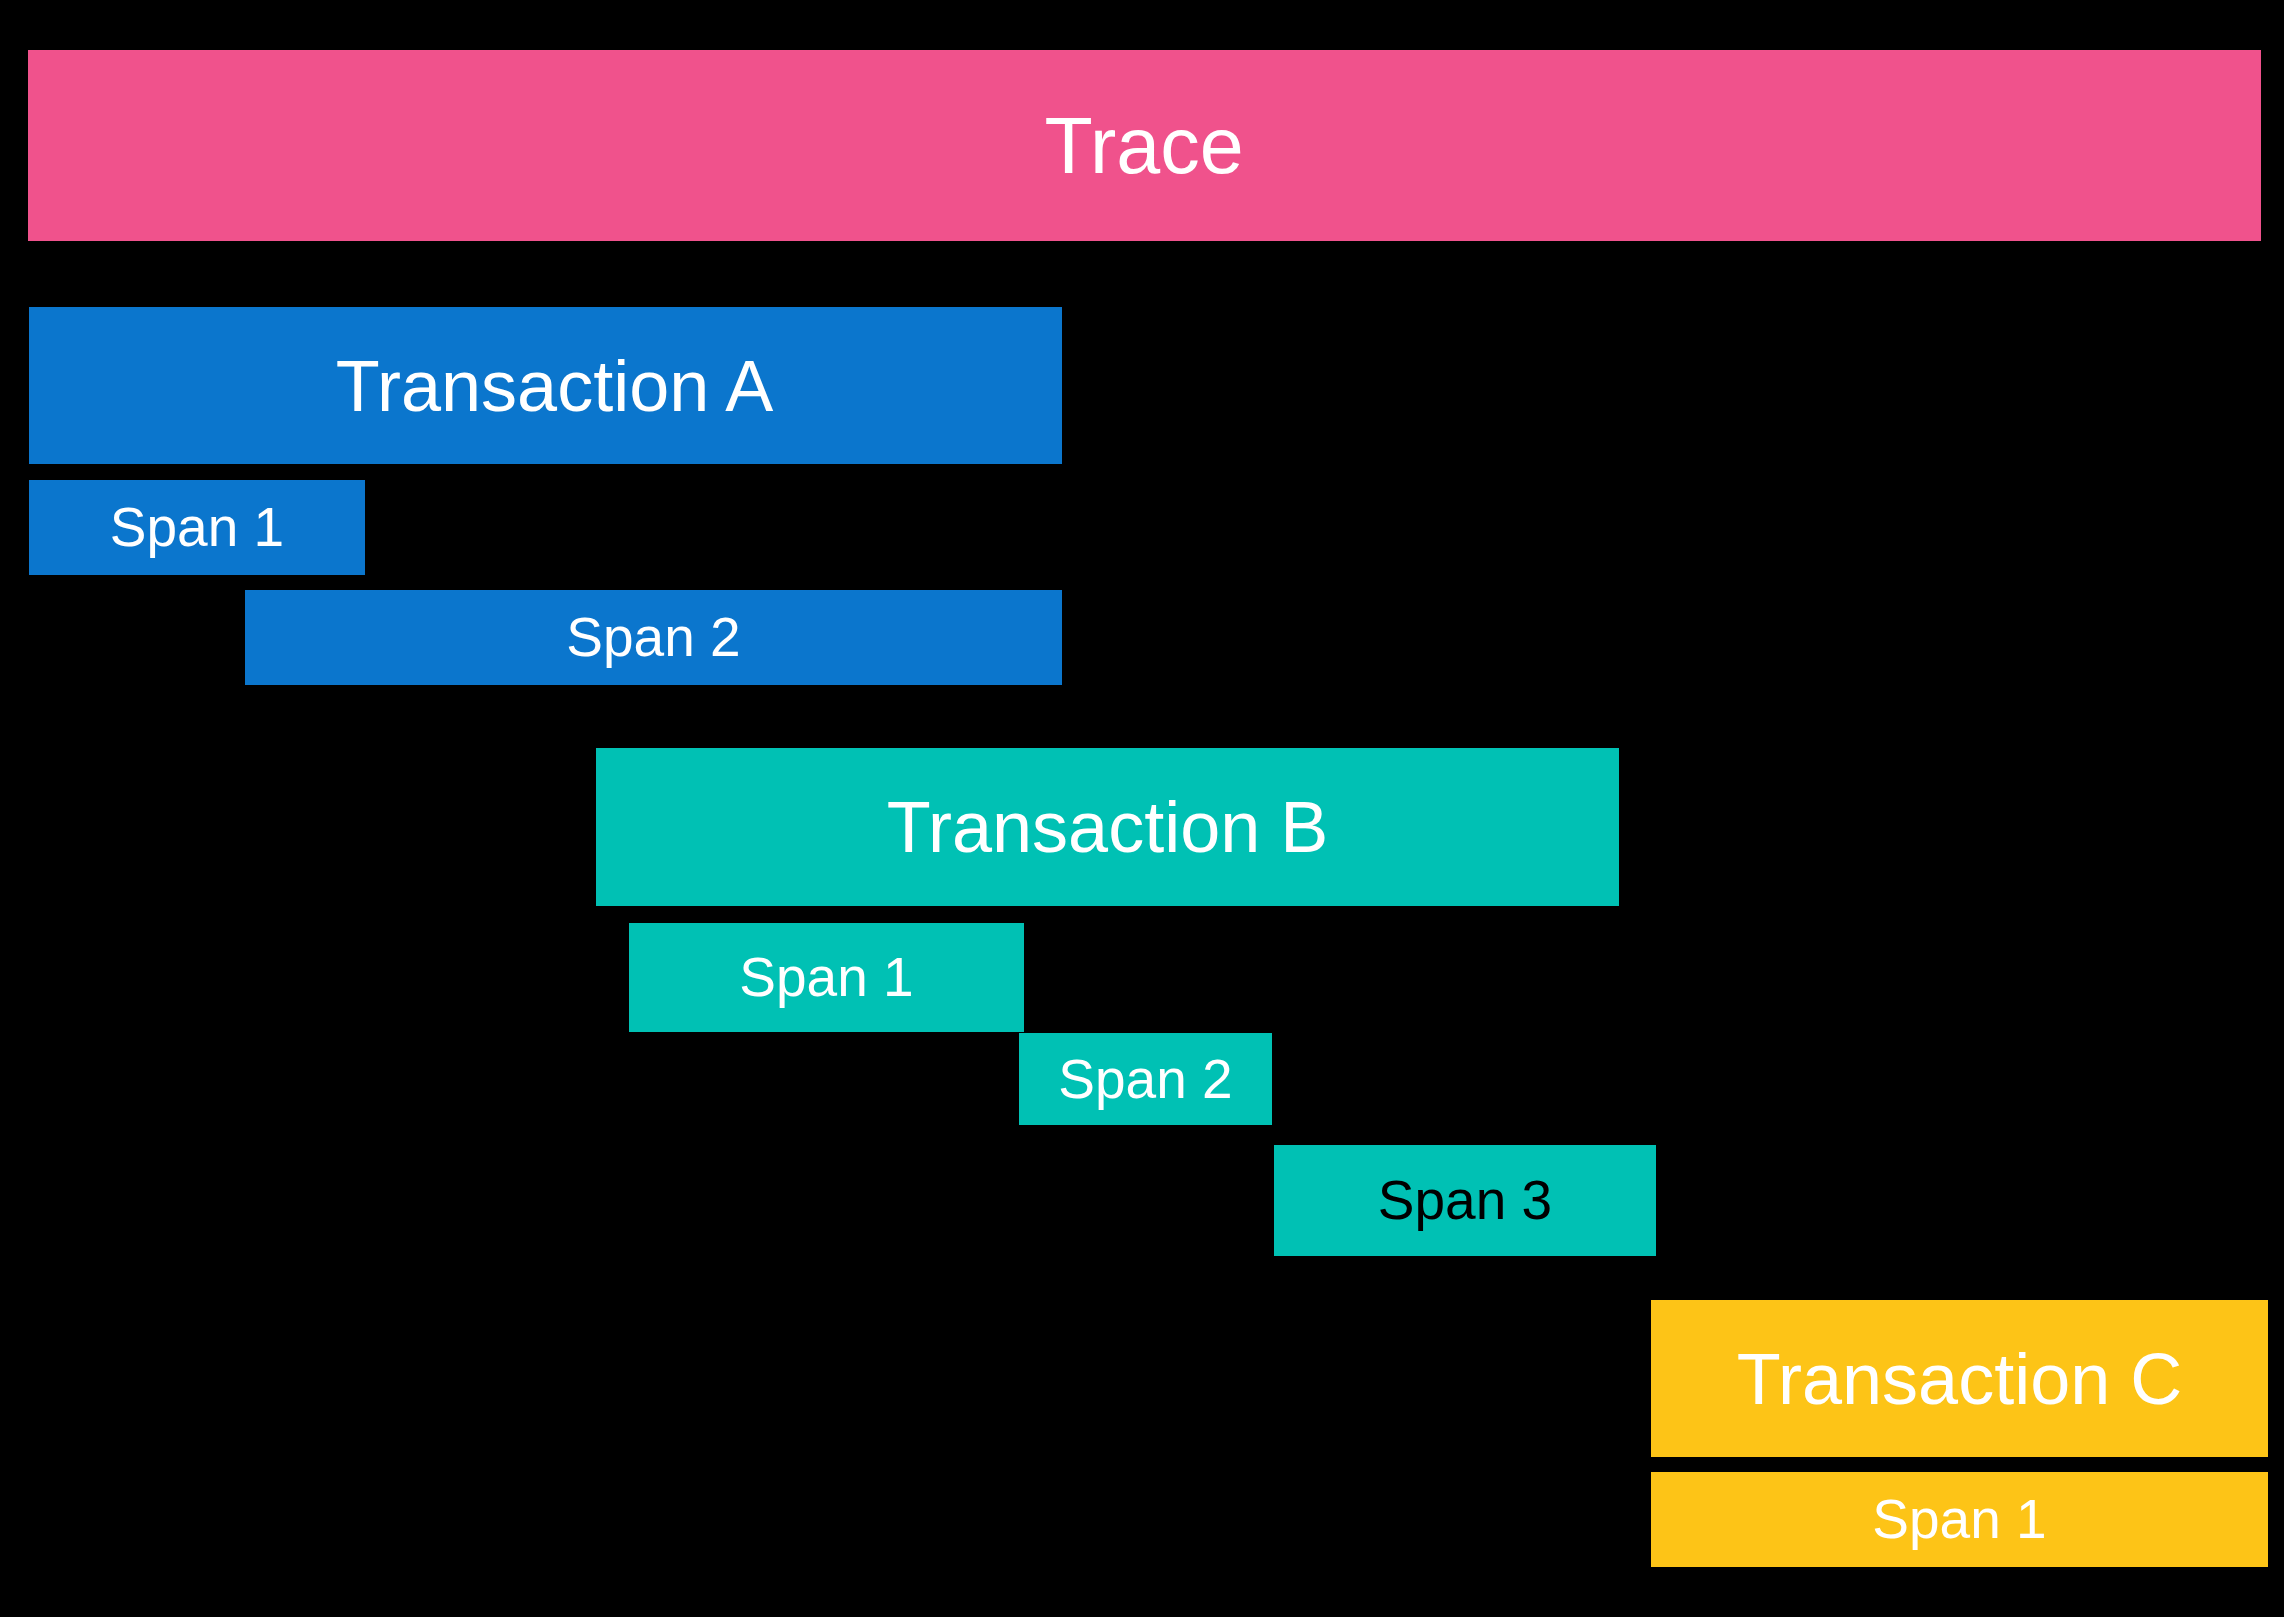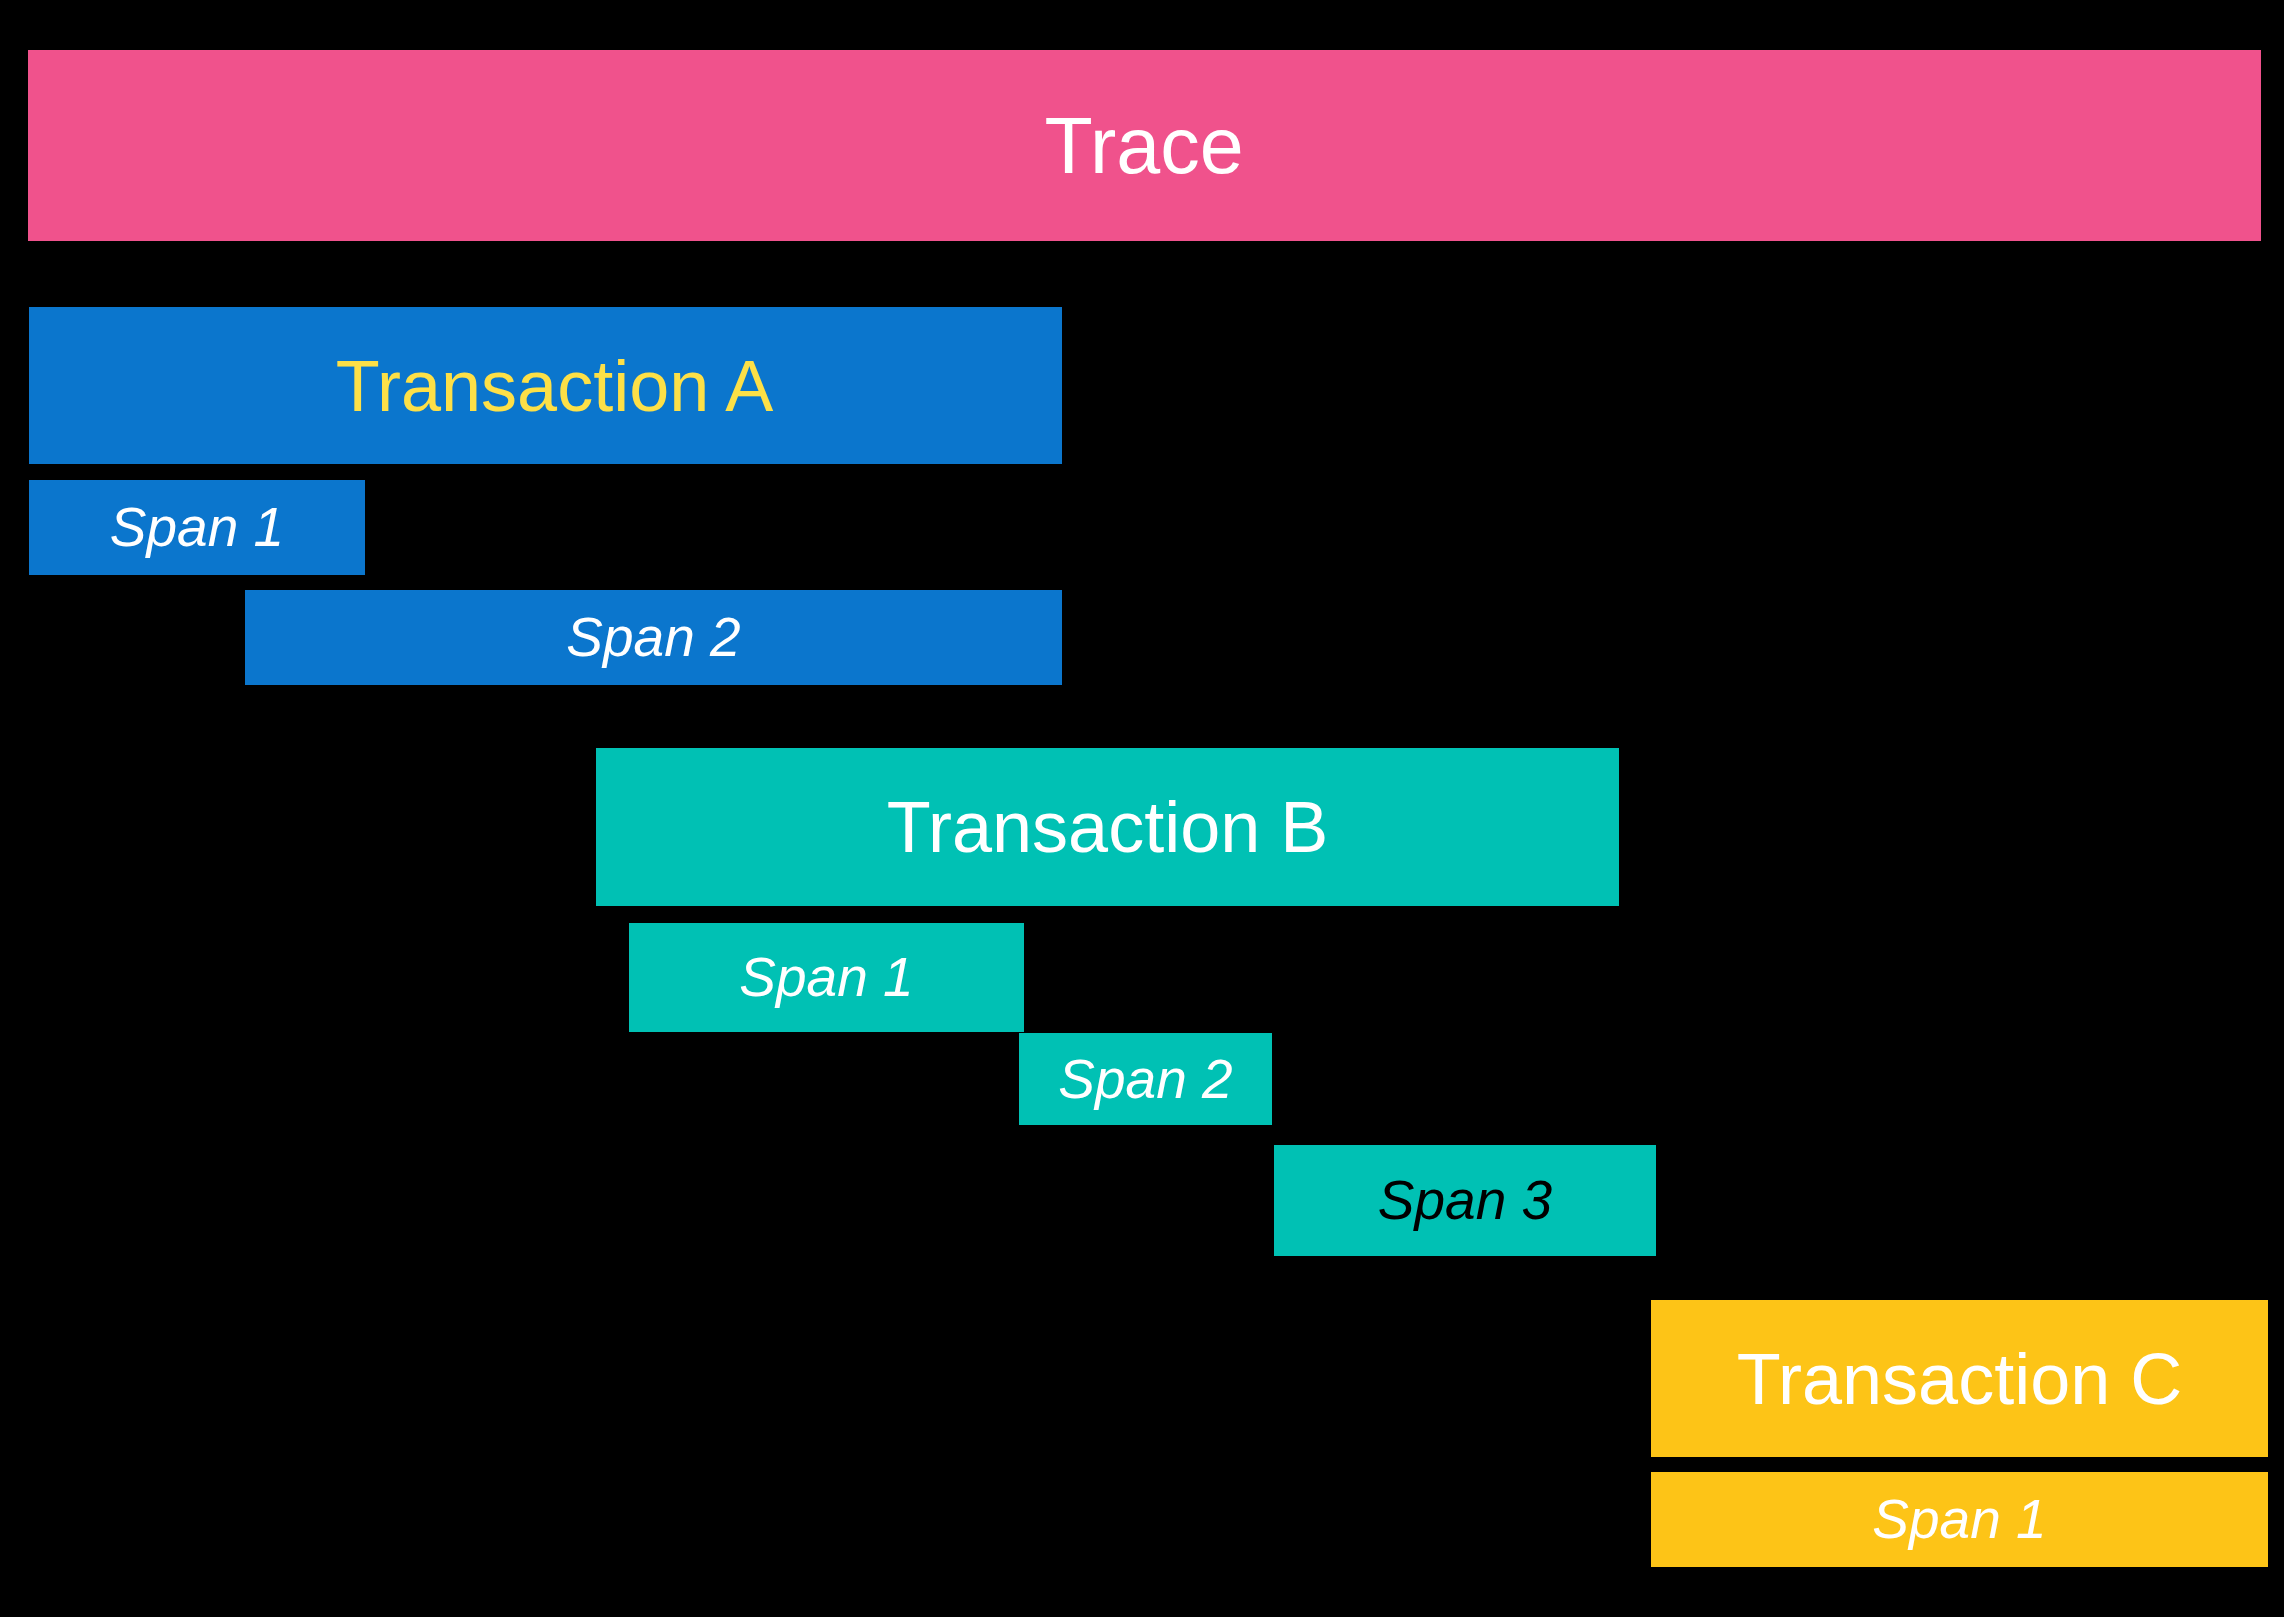--- a/index.html
+++ b/index.html
@@ -27,31 +27,31 @@
     white-space: nowrap;
     box-sizing: border-box;
   }
   .bar-label {
     display: block;
     text-align: center;
   }
   
   .lvl-trace   { font-size: 79px; }
   .lvl-txn     { font-size: 72px; }
-  .lvl-span    { font-size: 55px; font-style: italic; }
+  .lvl-span    { font-size: 55px; }
 </style>
 </head>
 <body>
 
 <div id="diagram" style="width: 2284px; height: 1618px; background: rgb(0, 0, 0); border-radius: 15px;">
     <div class="bar lvl-trace" style="left: 27.6px; top: 50px; width: 2233px; height: 191px; background: rgb(240, 82, 140); font-size: 79px;">
       <span class="bar-label" style="color: rgb(255, 255, 255);">Trace</span>
     </div>
     <div class="bar lvl-txn" style="left: 29px; top: 307px; width: 1033px; height: 157px; background: rgb(11, 118, 205); font-size: 72px;">
-      <span class="bar-label" style="color: #fde047; margin-left: 18px;">Transaction A</span>
+      <span class="bar-label" style="color: #ffffff; margin-left: 18px;">Transaction A</span>
     </div>
     <div class="bar lvl-span" style="left: 29px; top: 480px; width: 336px; height: 95px; background: rgb(11, 118, 205); font-size: 55px;">
       <span class="bar-label" style="color: rgb(255, 255, 255);">Span 1</span>
     </div>
     <div class="bar lvl-span" style="left: 245px; top: 590px; width: 817px; height: 95px; background: rgb(11, 118, 205); font-size: 55px;">
       <span class="bar-label" style="color: rgb(255, 255, 255);">Span 2</span>
     </div>
     <div class="bar lvl-txn" style="left: 596px; top: 748px; width: 1023px; height: 158px; background: rgb(0, 193, 180); font-size: 72px;">
       <span class="bar-label" style="color: rgb(255, 255, 255);">Transaction B</span>
     </div>

